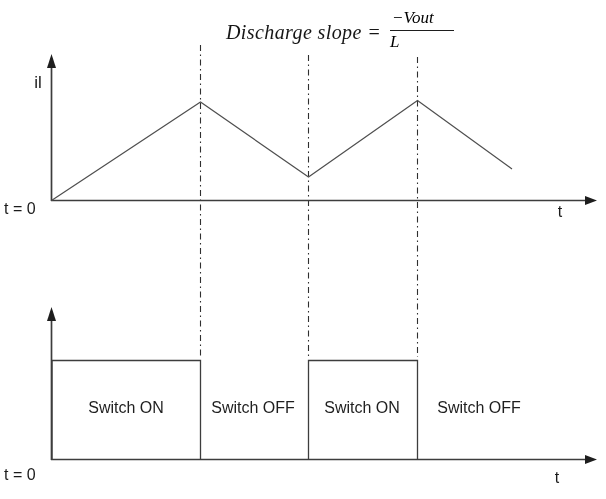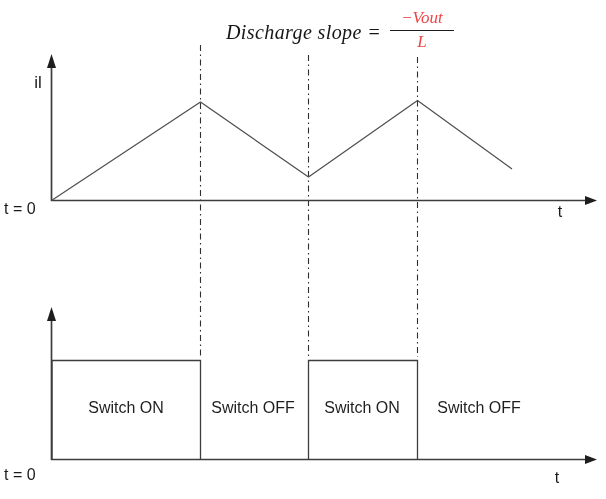--- a/index.html
+++ b/index.html
@@ -5,22 +5,22 @@
   html,body{margin:0;padding:0;background:#ffffff;}
   body{width:606px;height:499px;overflow:hidden;}
   .stage{position:relative;width:554px;height:499px;background:#ffffff;
          font-family:"Liberation Sans",sans-serif;}
   .stage svg{position:absolute;left:0;top:0;}
 
   
   .formula-lhs{position:absolute;left:226px;top:20px;
     font:italic 20px/24px "Liberation Serif",serif;color:#161616;
     letter-spacing:.4px;white-space:nowrap;}
-  .formula-frac{position:absolute;left:390px;top:6px;width:64px;text-align:center;
-    font:italic 17px "Liberation Serif",serif;color:#ef4444;}
+  .formula-frac{position:absolute;left:390px;top:6px;width:64px;text-align:left;
+    font:italic 17px "Liberation Serif",serif;color:#000000;}
   .formula-num{display:block;line-height:23px;border-bottom:1.5px solid #1e1e1e;
     padding:0 2px 1px 2px;}
   .formula-den{display:block;line-height:19px;padding-top:1px;}
 
   
   .axis{stroke:#3d3d3d;stroke-width:1.7;fill:none;}
   .arrow{fill:#1e1e1e;stroke:none;}
   .wave{stroke:#4f4f4f;stroke-width:1.2;fill:none;}
   .guide{stroke:#2f2f2f;stroke-width:1.1;fill:none;stroke-dasharray:6 3.5 1.5 3.5;}
   .pulse{stroke:#3d3d3d;stroke-width:1.3;fill:none;}

